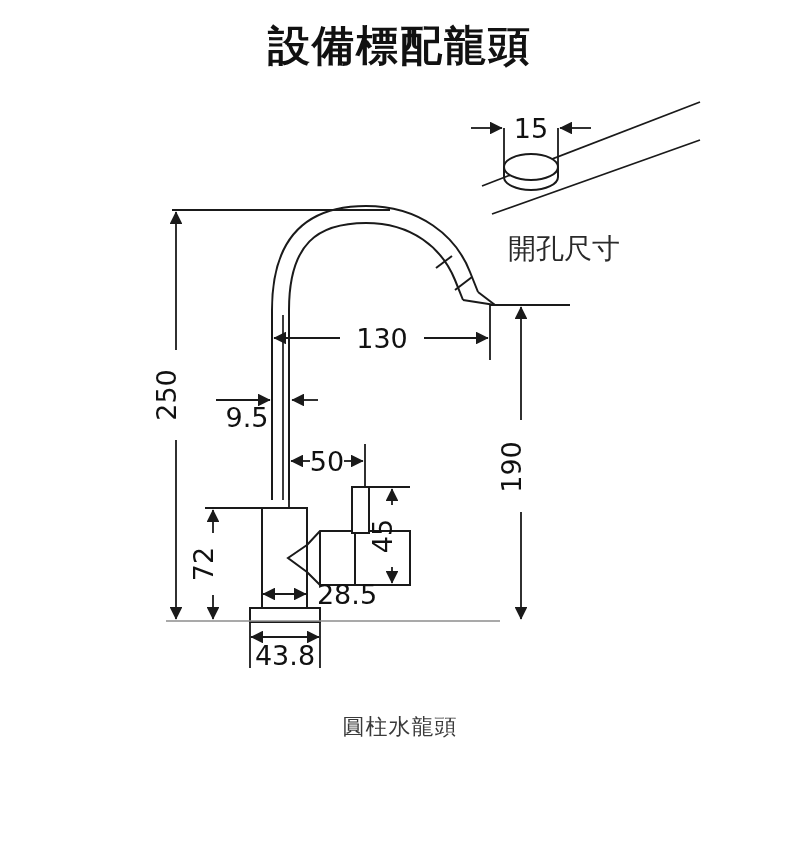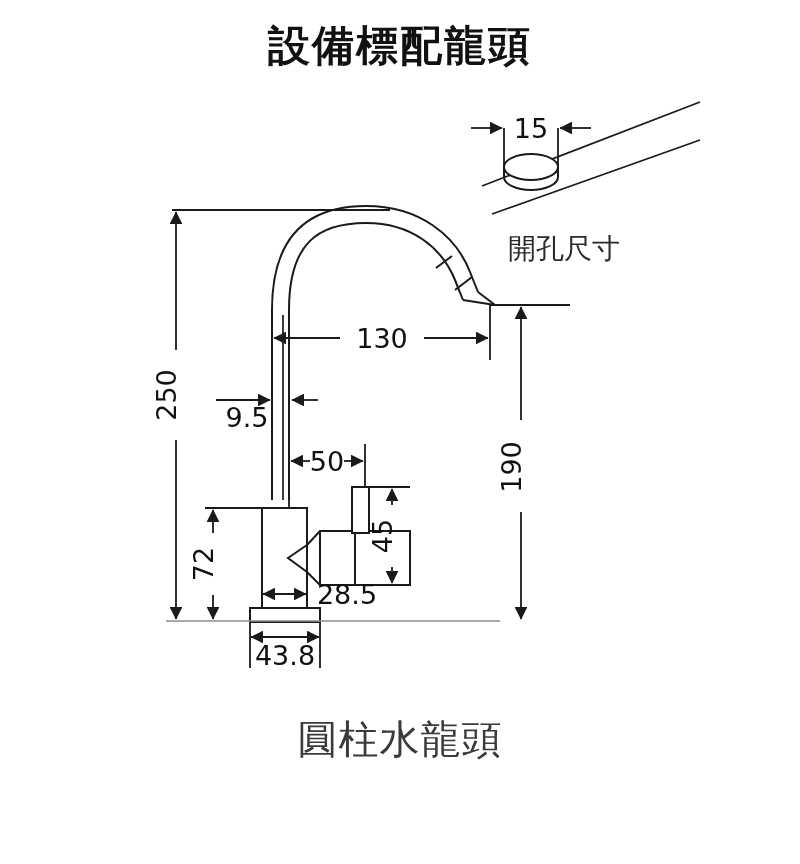--- a/index.html
+++ b/index.html
@@ -30,21 +30,21 @@
     letter-spacing: 2px;
     color: #111111;
     font-family: "DejaVu Sans", "Liberation Sans", sans-serif;
   }
   .caption-text {
     position: absolute;
     left: 0;
     top: 712px;
     width: 800px;
     text-align: center;
-    font-size: 40px;
+    font-size: 22px;
     letter-spacing: 1px;
     color: #3a3a3a;
     font-family: "DejaVu Sans", "Liberation Sans", sans-serif;
   }
   svg.dwg {
     position: absolute;
     left: 0;
     top: 0;
     width: 800px;
     height: 864px;

